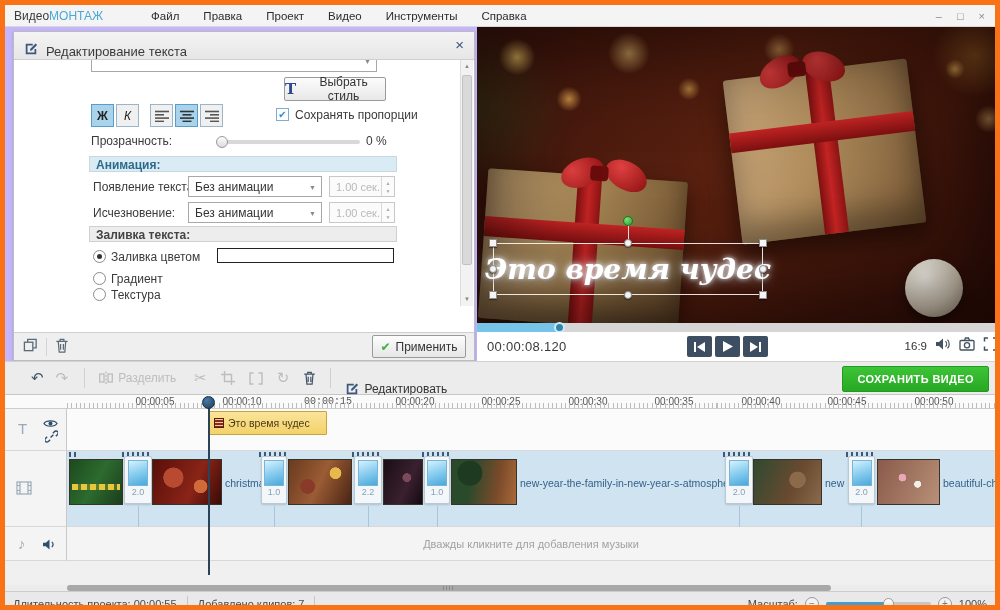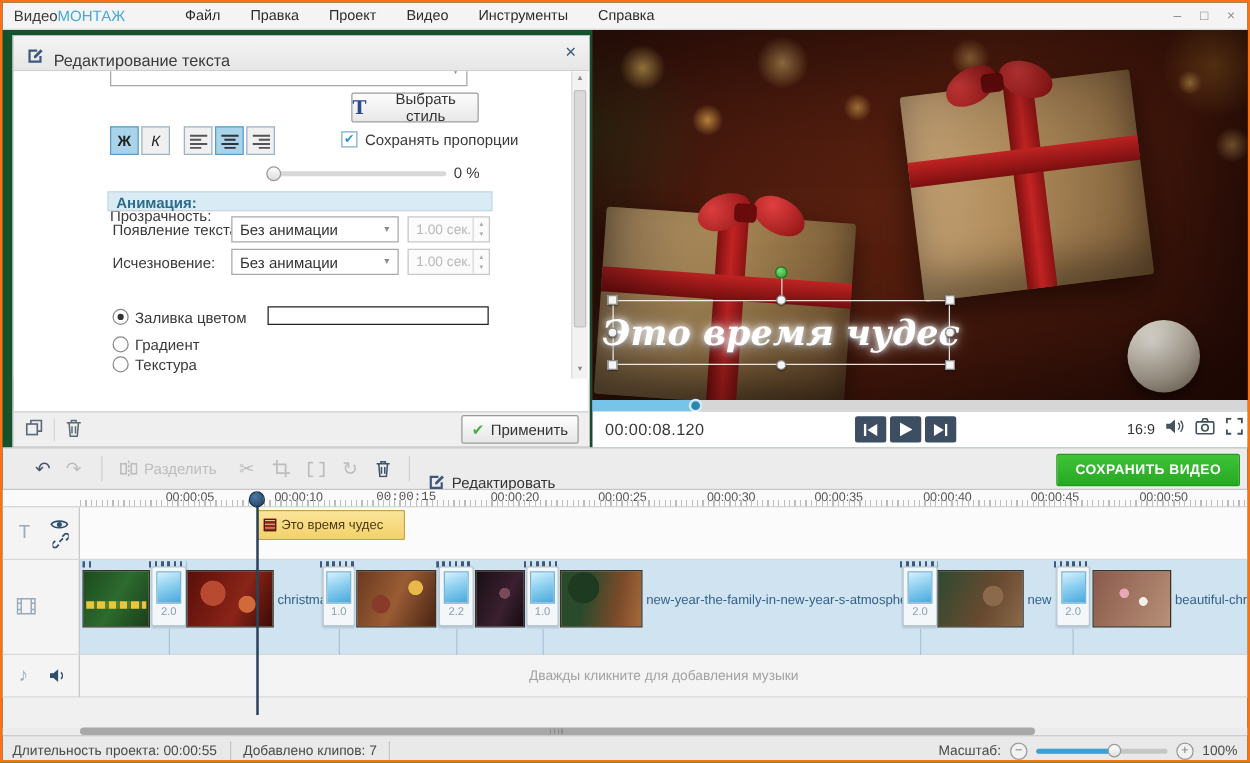--- a/index.html
+++ b/index.html
@@ -1,18 +1,18 @@
 <!DOCTYPE html>
 <html><head>
 <meta charset="utf-8">
 <style>
   * { margin:0; padding:0; box-sizing:border-box; }
   html,body { width:1000px; height:610px; }
   body { font-family:"Liberation Sans", sans-serif; background:#e4e4e4; position:relative; overflow:hidden; }
-  .app { position:absolute; inset:0; width:1000px; height:610px; border:2px solid #f97316; background:#14532d; overflow:hidden; }
+  .app { position:absolute; inset:0; width:1000px; height:610px; border:5px solid #f97316; background:#c4b5fd; overflow:hidden; }
 
   
   .menubar { position:absolute; left:0; top:0; right:0; height:22px; background:#f4f4f4; border-bottom:1px solid #d8d8d8; display:flex; align-items:center; }
   .app-title { margin-left:9px; font-size:12px; color:#3a3a3a; white-space:nowrap; }
   .app-title .accent { color:#4aa8d8; }
   .menu-items { display:flex; margin-left:48px; gap:24px; }
   .menu-items span { font-size:11.5px; color:#2c2c2c; cursor:default; }
   .win-controls { position:absolute; right:10px; top:0; height:22px; display:flex; gap:15px; align-items:center; color:#8a8a8a; font-size:11px; }
 
   
@@ -239,21 +239,21 @@
               <line x1="0" y1="1.5" x2="14" y2="1.5"></line>
               <line x1="5" y1="4.8" x2="14" y2="4.8"></line>
               <line x1="0" y1="8.1" x2="14" y2="8.1"></line>
               <line x1="5" y1="11.4" x2="14" y2="11.4"></line>
             </g>
           </svg>
       </div>
       <div class="chk"><span>✔</span></div>
       <span class="chk-label">Сохранять пропорции</span>
 
-      <span class="flabel" style="left:77px; top:74px;margin-top:35px;">Прозрачность:</span>
+      <span class="flabel" style="left:77px; top:74px;">Прозрачность:</span>
       <div class="slider-track" style="left:206px; top:80px; width:140px;"></div>
       <div class="slider-handle" style="left:202px; top:76px;"></div>
       <span class="flabel" style="left:352px; top:74px;">0 %</span>
 
       <div class="section-h blue" style="top:96px;">Анимация:</div>
 
       <span class="flabel" style="left:79px; top:120px;">Появление текста:</span>
       <div class="combo" style="left:174px; top:116px; width:134px; height:21px;">
         <span class="val">Без анимации</span>
         <span class="arrow">▼</span>
@@ -272,20 +272,21 @@
         <span class="arrow">▼</span>
       </div>
       <div class="spinner" style="left:315px; top:142px;">
         <span class="sval">1.00 сек.</span>
         <span class="uds">
             <span>▲</span>
             <span>▼</span>
           </span>
       </div>
 
+      <div class="section-h gray" style="top:166px;">Заливка текста:</div>
 
       <div class="radio sel" style="left:79px; top:190px;"></div>
       <span class="radio-label" style="left:97px; top:190px;">Заливка цветом</span>
       <div class="swatch"></div>
 
       <div class="radio" style="left:79px; top:212px;"></div>
       <span class="radio-label" style="left:97px; top:212px;">Градиент</span>
 
       <div class="radio" style="left:79px; top:228px;"></div>
       <span class="radio-label" style="left:97px; top:228px;">Текстура</span>

